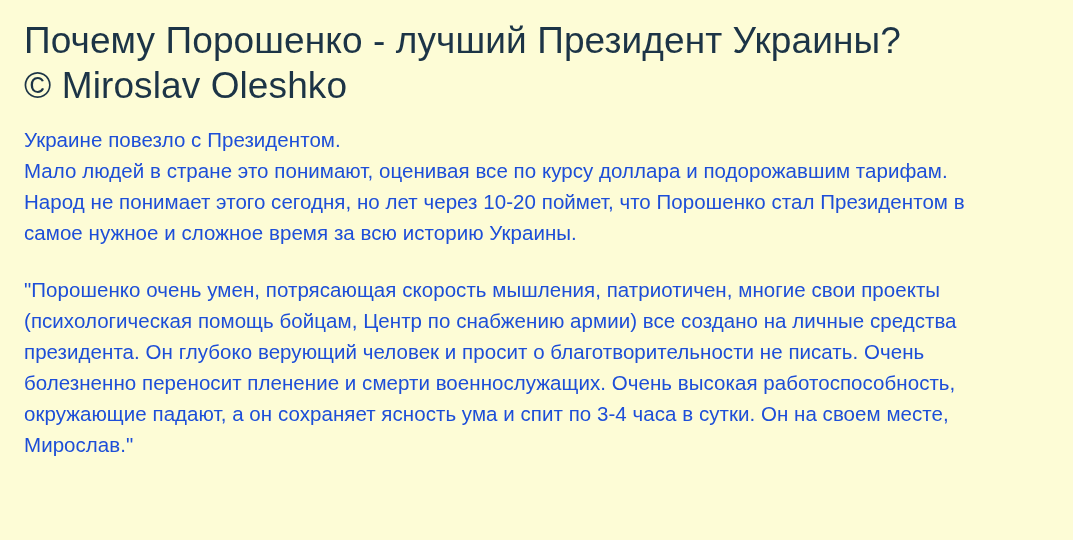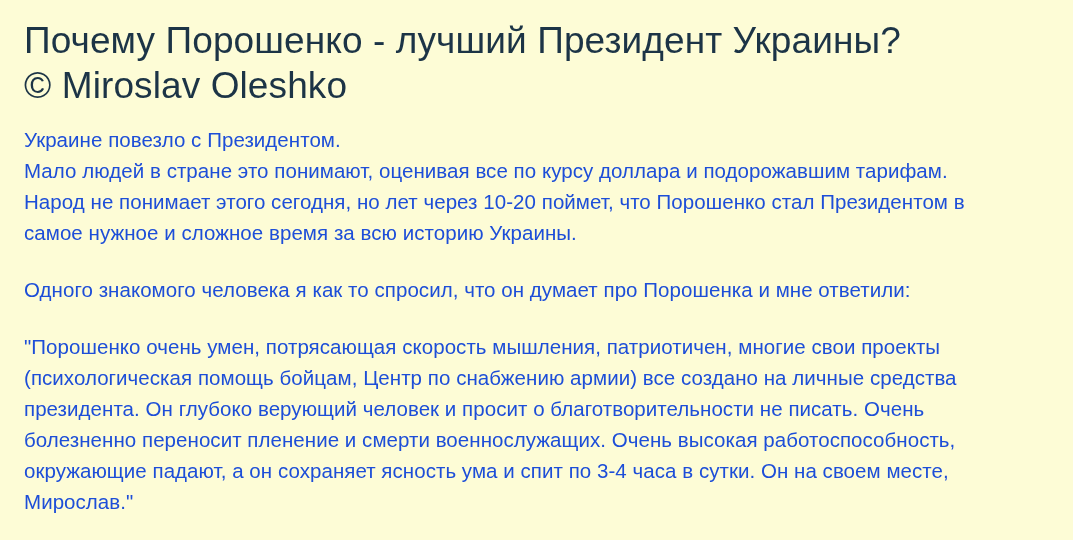--- a/index.html
+++ b/index.html
@@ -65,19 +65,18 @@
   <article class="article">
 
     <h1 class="article-title">Почему Порошенко - лучший Президент Украины? © Miroslav Oleshko</h1>
 
     <div class="article-body">
 
       <p class="para">Украине повезло с Президентом.
 Мало людей в стране это понимают, оценивая все по курсу доллара и подорожавшим тарифам.
 Народ не понимает этого сегодня, но лет через 10-20 поймет, что Порошенко стал Президентом в самое нужное и сложное время за всю историю Украины.</p>
 
-      <p class="para">Одного знакомого человека я как то спросил, что он думает про Порошенка и мне ответили:</p>
 
       <p class="para para-quote">"Порошенко очень умен, потрясающая скорость мышления, патриотичен, многие свои проекты (психологическая помощь бойцам, Центр по снабжению армии) все создано на личные средства президента. Он глубоко верующий человек и просит о благотворительности не писать. Очень болезненно переносит пленение и смерти военнослужащих. Очень высокая работоспособность, окружающие падают, а он сохраняет ясность ума и спит по 3-4 часа в сутки. Он на своем месте, Мирослав."</p>
 
     </div>
   </article>
 </div>
 
 </body></html>

